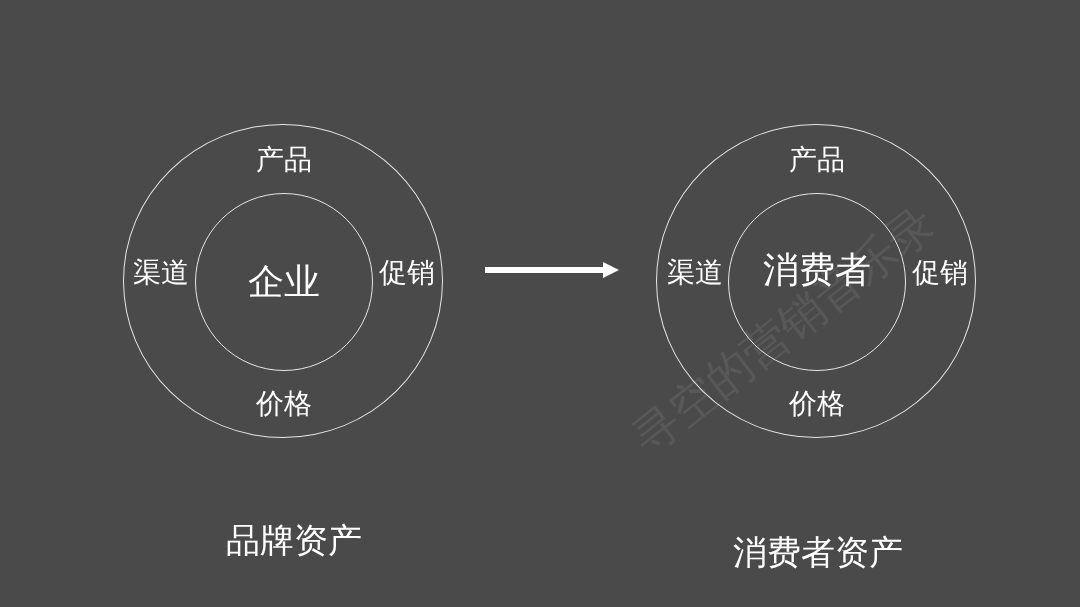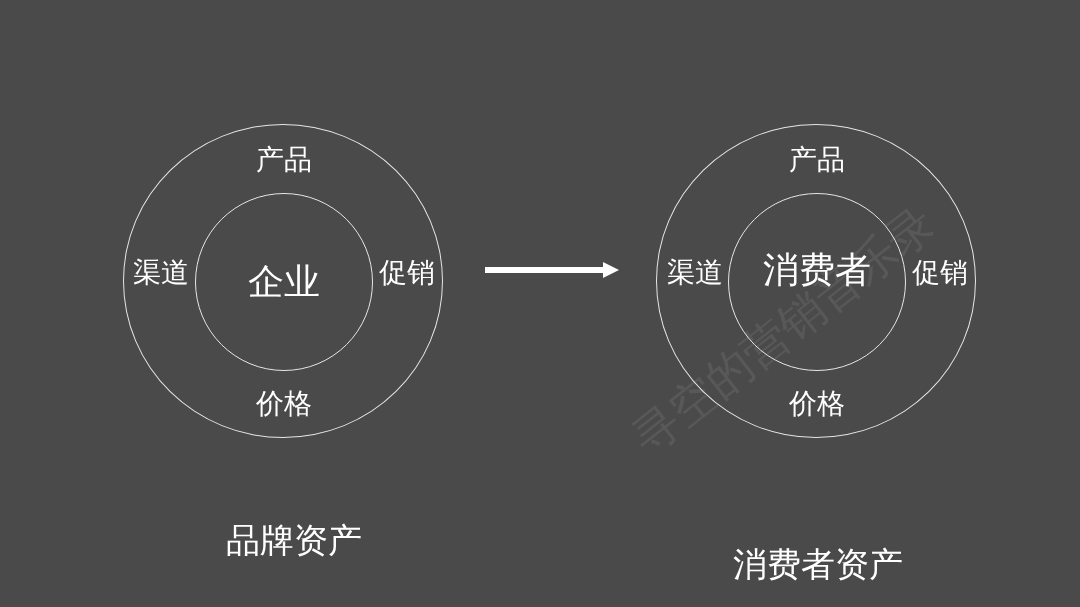--- a/index.html
+++ b/index.html
@@ -35,16 +35,16 @@
 </div>
 
 <div>
   <div class="ring" style="left:656px;top:124px;width:320px;height:314px;"></div>
   <div class="ring" style="left:728px;top:193px;width:178px;height:178px;"></div>
   <span class="lbl center" style="left:817px;top:270px;">消费者</span>
   <span class="lbl" style="left:817px;top:160px;">产品</span>
   <span class="lbl" style="left:695px;top:273px;">渠道</span>
   <span class="lbl" style="left:940px;top:273px;">促销</span>
   <span class="lbl" style="left:817px;top:404px;">价格</span>
-  <span class="lbl caption" style="left:818px;top:564px;text-align:right;">消费者资产</span>
+  <span class="lbl caption" style="left:818px;top:552px;text-align:right;">消费者资产</span>
 </div>
 
 <div class="watermark">寻空的营销音乐录</div>
 
 </body></html>

